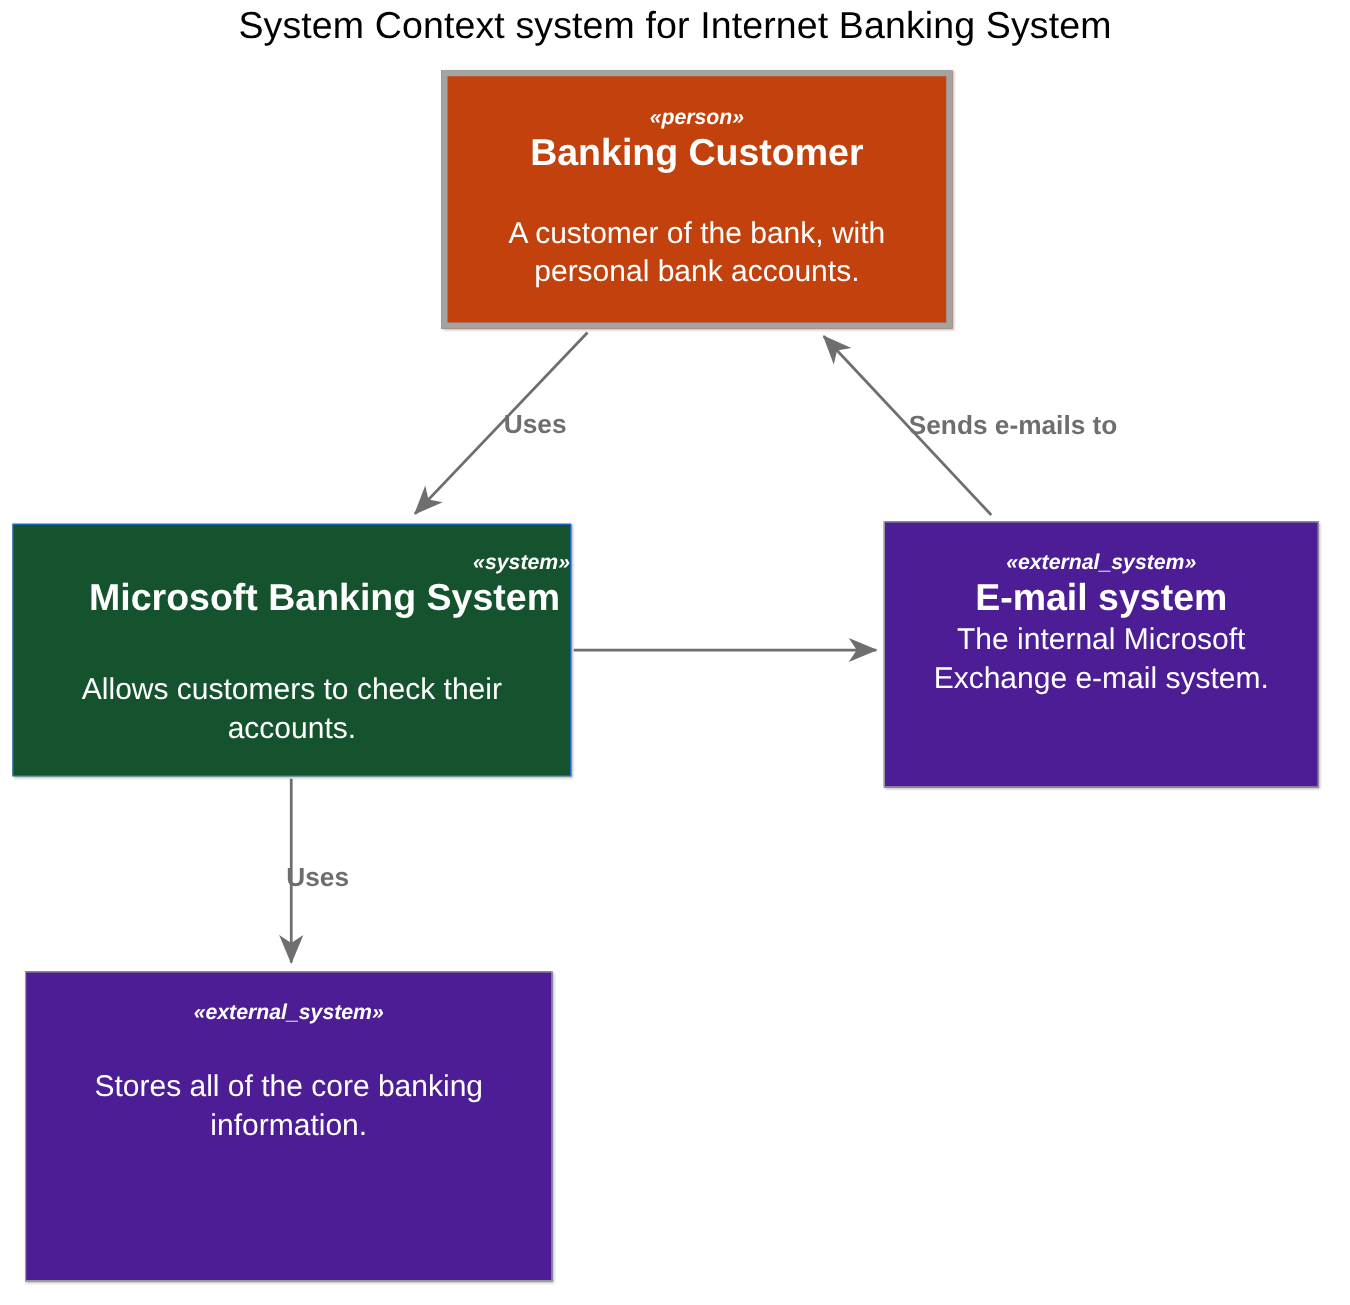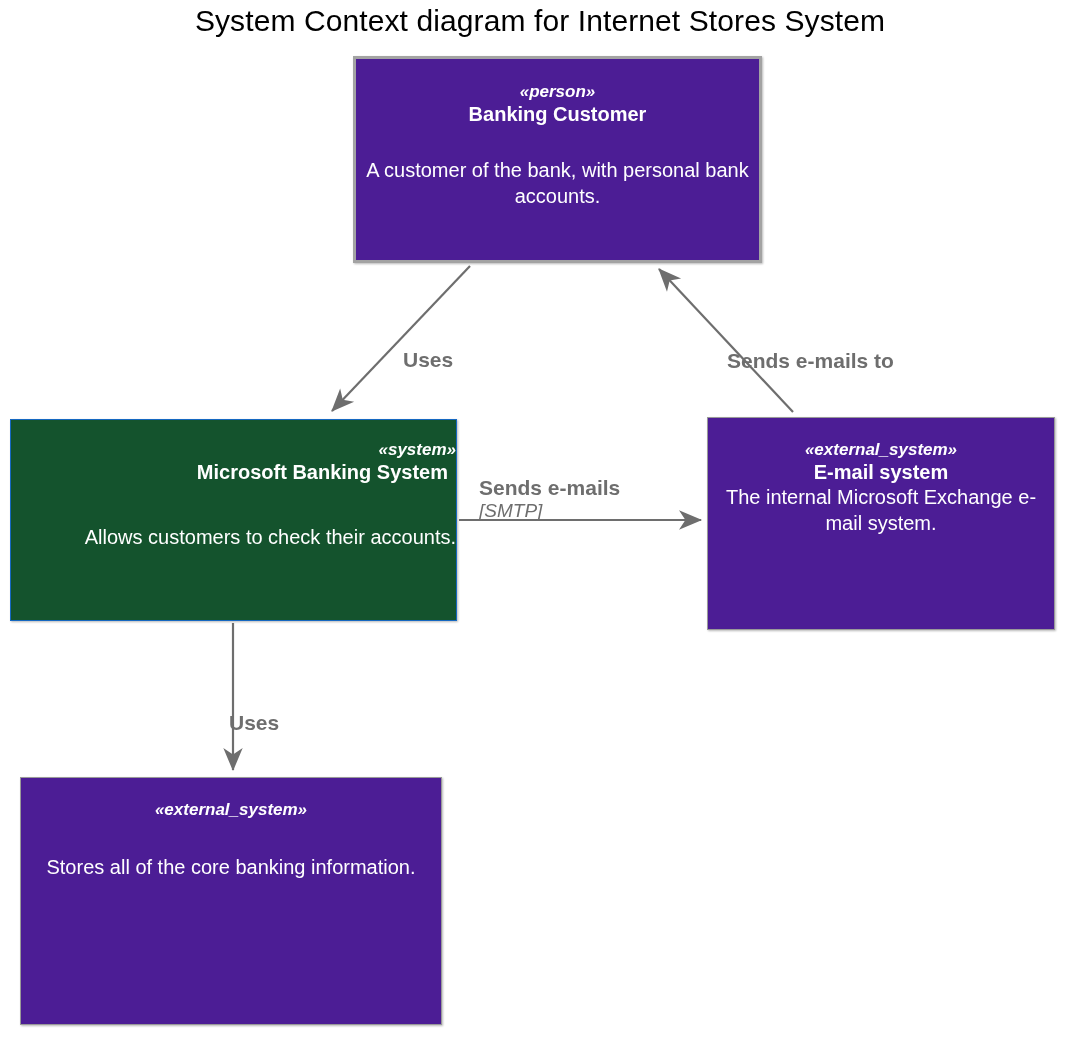--- a/index.html
+++ b/index.html
@@ -34,43 +34,43 @@
     position: absolute;
     box-sizing: border-box;
     display: flex;
     flex-direction: column;
     align-items: center;
     text-align: center;
     color: #ffffff;
     overflow: hidden;
     box-shadow: 1px 1px 2px rgba(0,0,0,0.28);
   }
-  .node-person      { background: #4c1d95; border: 3px solid #a3a3a3; }
+  .node-person      { background: #c2410c; border: 5px solid #a3a3a3; }
   .node-system      { background: #14532d; border: 1px solid #1668C1; align-items: flex-end; }
   .node-external    { background: #4c1d95; border: 1px solid #999999; }
 
   .node .stereotype {
     font-size: 17px;
     font-style: italic;
     font-weight: 700;
     line-height: 1.2;
     margin: 0;
   }
   .node .title {
-    font-size: 20px;
+    font-size: 30px;
     font-weight: 700;
     line-height: 1.18;
     margin: 1px 0 0 0;
     padding: 0 8px;
   }
   .node .desc {
-    font-size: 20px;
+    font-size: 24px;
     font-weight: 400;
     line-height: 1.28;
-    padding: 0 0;
+    padding: 0 24px;
     margin: 0;
   }
 
   
   #node-banking-customer {
     left: 353px; top: 56px; width: 409px; height: 207px;
     padding-top: 23px;
   }
   #node-banking-customer .desc { margin-top: 31px; }
 
@@ -97,23 +97,23 @@
     position: absolute;
     left: 0; top: 0;
     width: 1080px; height: 1044px;
     pointer-events: none;
   }
 
   
   .edge-label {
     position: absolute;
     color: #6E6E6E;
+    text-align: center;
     line-height: 1.2;
     white-space: nowrap;
-    margin-top: 20px;
   }
   .edge-label .lbl {
     font-size: 21px;
     font-weight: 700;
     display: block;
   }
   .edge-label .tech {
     font-size: 19px;
     font-weight: 400;
     font-style: italic;
@@ -123,21 +123,21 @@
   #edge-label-uses-top    { left: 403px; top: 327px; }
   #edge-label-sends-to    { left: 727px; top: 328px; }
   #edge-label-sends-smtp  { left: 479px; top: 455px; width: 203px; }
   #edge-label-uses-bottom { left: 229px; top: 690px; }
 </style>
 </head>
 <body>
 
 <div id="canvas">
 
-  <div id="diagram-title">System Context diagram for Internet Stores System</div>
+  <div id="diagram-title">System Context system for Internet Banking System</div>
 
   <svg id="edges" viewBox="0 0 1080 1044" width="1080" height="1044">
     <defs>
       <marker id="arrowhead" markerWidth="13" markerHeight="13" refX="10.5" refY="5" orient="auto" markerUnits="strokeWidth">
         <path d="M0.5,0.6 L11,5 L0.5,9.4 L3.4,5 Z" fill="#6E6E6E"></path>
       </marker>
     </defs>
 
     <g>
       <line x1="470" y1="266" x2="332" y2="411" stroke="#6E6E6E" stroke-width="2.2" marker-end="url(#arrowhead)"></line>
@@ -180,22 +180,18 @@
   </div>
 
   <div class="edge-label" id="edge-label-uses-top">
     <span class="lbl">Uses</span>
   </div>
 
   <div class="edge-label" id="edge-label-sends-to">
     <span class="lbl">Sends e-mails to</span>
   </div>
 
-  <div class="edge-label" id="edge-label-sends-smtp">
-    <span class="lbl">Sends e-mails</span>
-    <span class="tech">[SMTP]</span>
-  </div>
 
   <div class="edge-label" id="edge-label-uses-bottom">
     <span class="lbl">Uses</span>
   </div>
 
 </div>
 
 </body></html>

